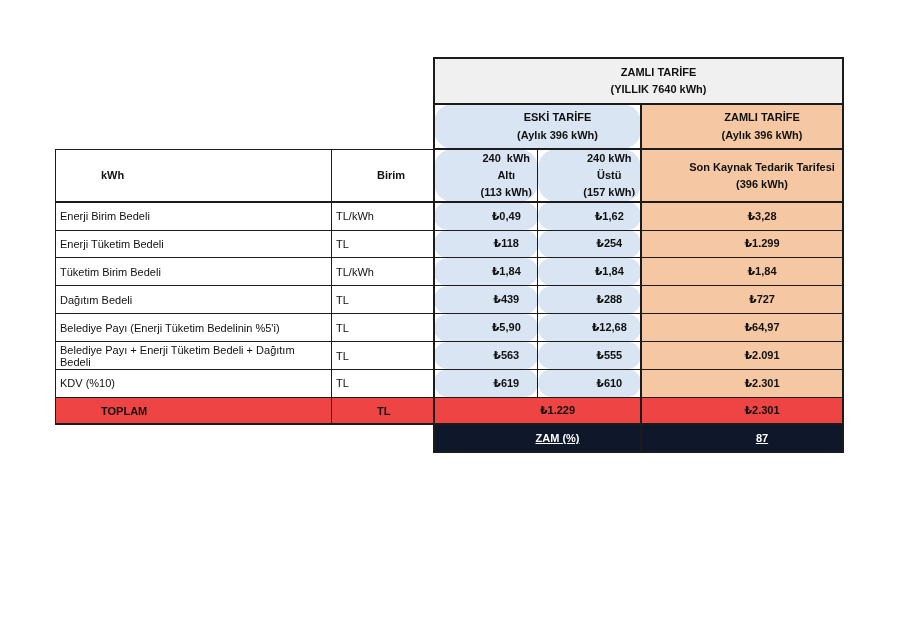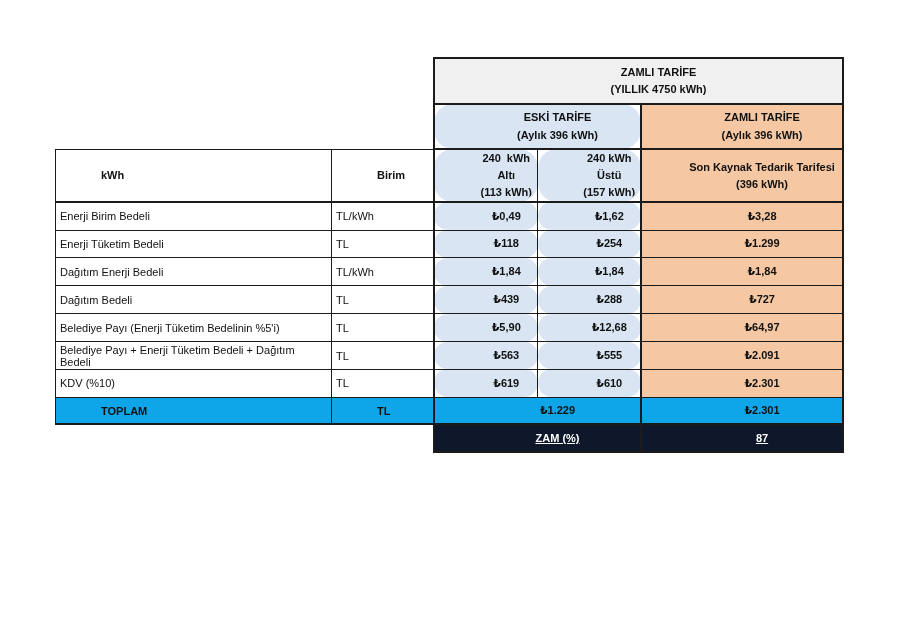--- a/index.html
+++ b/index.html
@@ -21,21 +21,21 @@
     padding:0 4px;
     vertical-align:middle;
     overflow:hidden;
   }
   td.spacer { border:none; background:transparent; }
 
   
   .gray   { background:#f0f0f0; }
   .blue   { background:#d9e5f2;border-radius:19px; }
   .peach  { background:#f5c8a3; }
-  .yellow { background:#0ea5e9; }
+  .yellow { background:#ef4444; }
   .red    { background:#0f172a; color:#ffffff;text-decoration:underline; }
 
   
   .c  { text-align:center; }
   .b  { font-weight:bold;padding-left:45px; }
   .l1, .l2 { line-height:1.55; white-space:pre-wrap; }
 
   
   .all2 { border-width:2px; }
   .bl2 { border-left-width:2px; }
@@ -57,21 +57,21 @@
       <col style="width:104px">
         <col style="width:103px">
         <col style="width:202px">
     </colgroup>
 
     <tbody>
         <tr class="h46">
       <td class="spacer" colspan="2" rowspan="2"></td>
       <td class="gray c b all2" colspan="3">
         <div class="l1">ZAMLI TARİFE</div>
-        <div class="l2">(YILLIK 4750 kWh)</div>
+        <div class="l2">(YILLIK 7640 kWh)</div>
       </td>
     </tr>
 
     <tr class="h45">
       <td class="blue c b all2" colspan="2">
         <div class="l1">ESKİ TARİFE</div>
         <div class="l2">(Aylık 396 kWh)</div>
       </td>
       <td class="peach c b all2">
         <div class="l1">ZAMLI TARİFE</div>
@@ -104,21 +104,21 @@
       <td class="peach c b bl2 br2">₺3,28</td>
     </tr>
     <tr class="h28">
       <td>Enerji Tüketim Bedeli</td>
       <td>TL</td>
       <td class="blue c b bl2">₺118</td>
       <td class="blue c b">₺254</td>
       <td class="peach c b bl2 br2">₺1.299</td>
     </tr>
     <tr class="h28">
-      <td>Dağıtım Enerji Bedeli</td>
+      <td>Tüketim Birim Bedeli</td>
       <td>TL/kWh</td>
       <td class="blue c b bl2">₺1,84</td>
       <td class="blue c b">₺1,84</td>
       <td class="peach c b bl2 br2">₺1,84</td>
     </tr>
     <tr class="h28">
       <td>Dağıtım Bedeli</td>
       <td>TL</td>
       <td class="blue c b bl2">₺439</td>
       <td class="blue c b">₺288</td>

